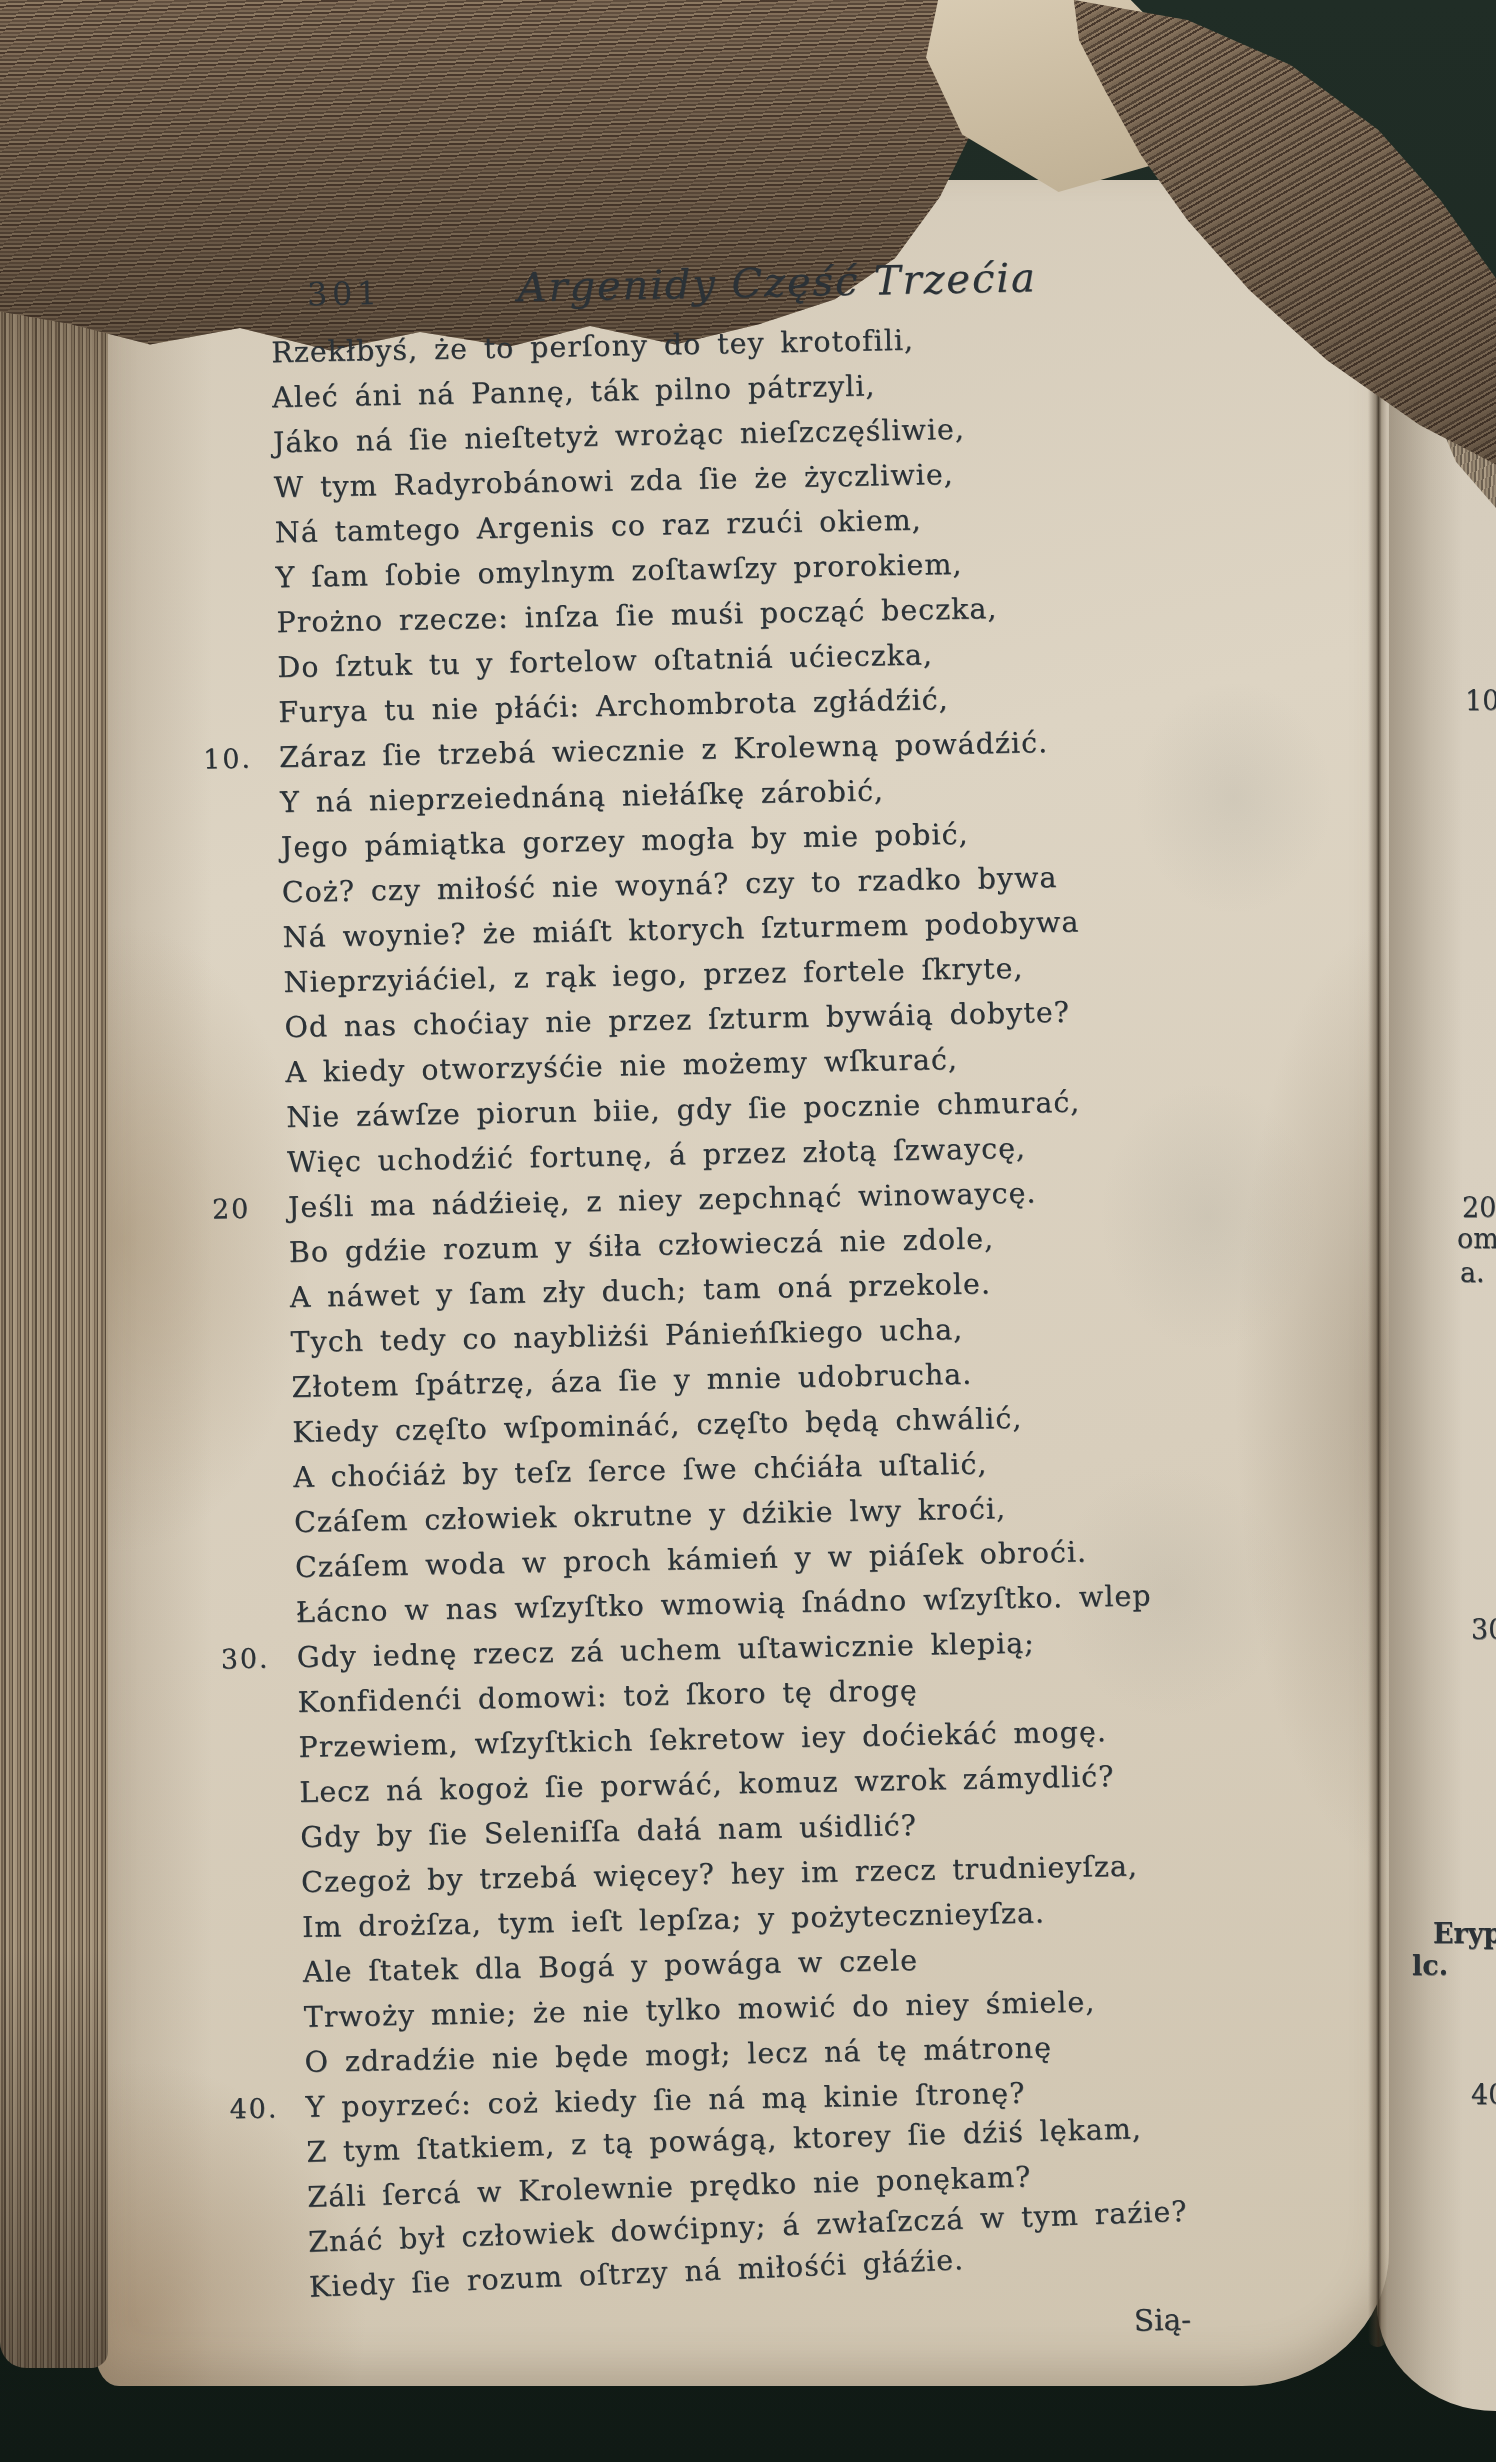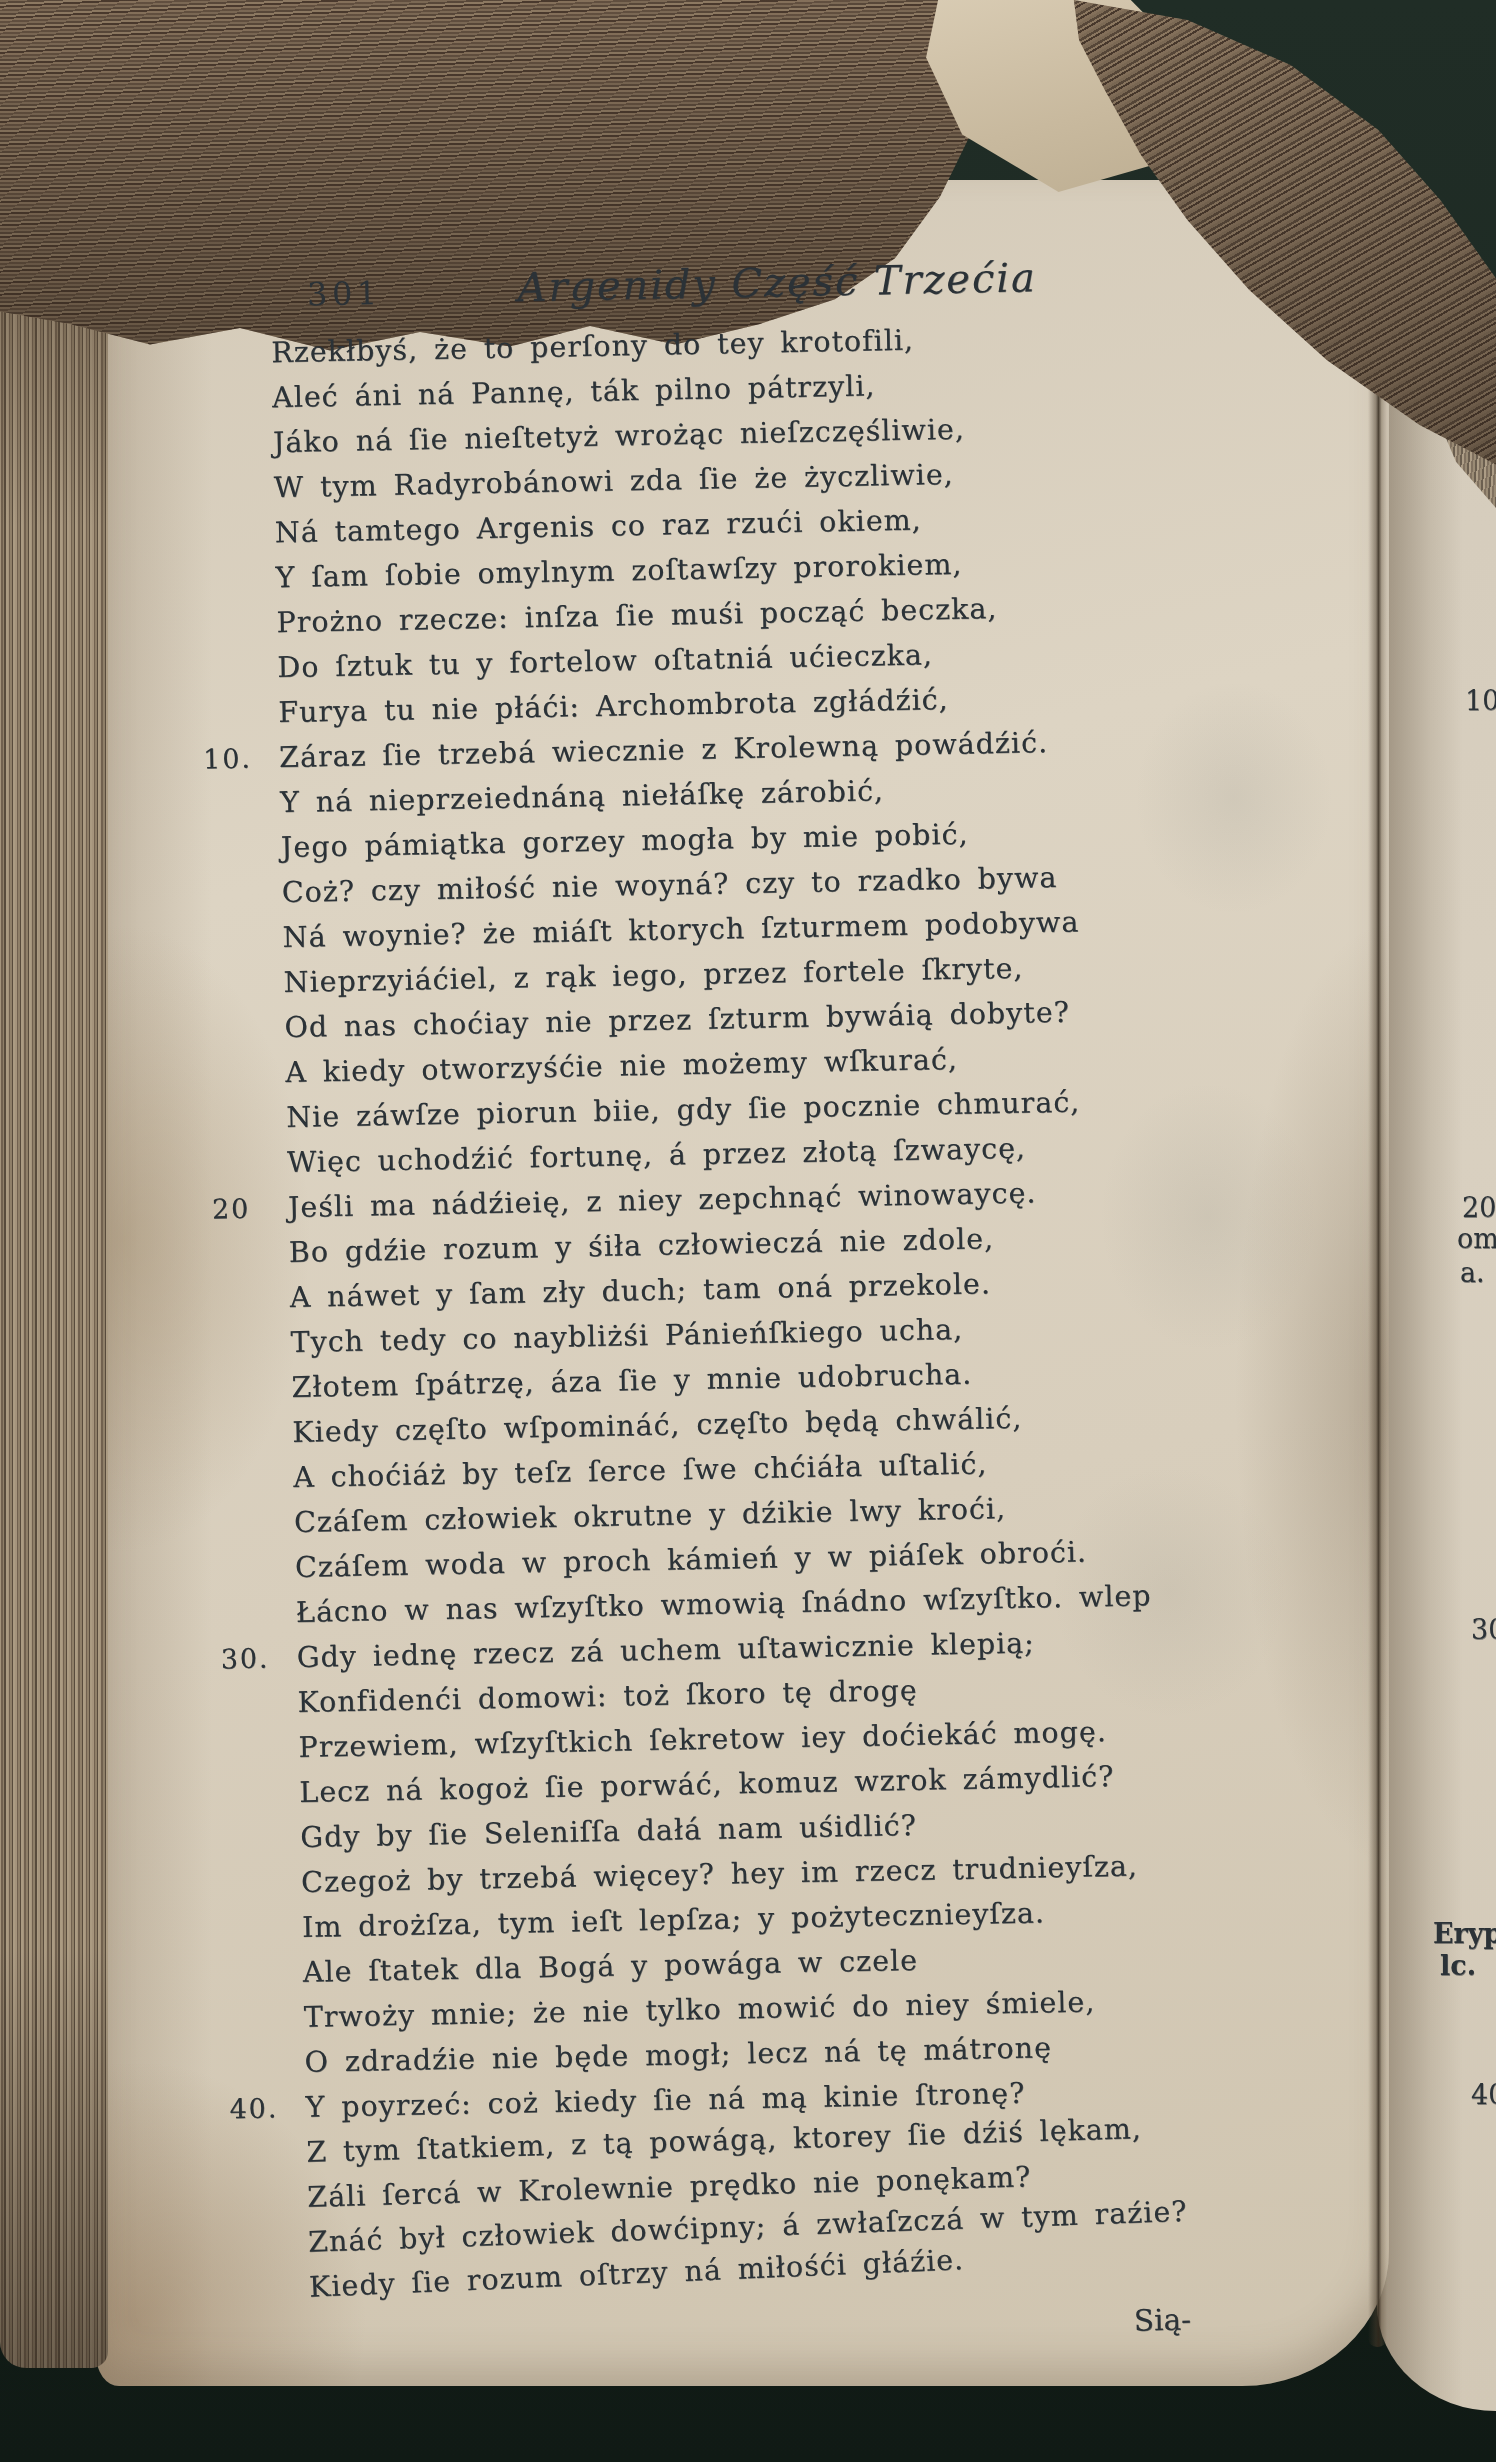--- a/index.html
+++ b/index.html
@@ -93,21 +93,21 @@
 
   
   .fragment { position:absolute; font-size:27px; color:#2b3237; white-space:nowrap;
     text-shadow:0.4px 0.5px 0.4px rgba(43,50,55,.5); }
   div.fragment:nth-of-type(1){ left:88px; top:364px; }
   div.fragment:nth-of-type(2){ left:85px; top:871px; }
   div.fragment:nth-of-type(3){ left:80px; top:902px; }
   div.fragment:nth-of-type(4){ left:83px; top:936px; }
   div.fragment:nth-of-type(5){ left:94px; top:1293px; }
   div.fragment:nth-of-type(6){ left:56px;  top:1597px; font-weight:bold; }
-  div.fragment:nth-of-type(7){ left:63px;  top:1629px; font-weight:bold; }
+  div.fragment:nth-of-type(7){ left:35px;  top:1629px; font-weight:bold; }
   div.fragment:nth-of-type(8){ left:94px; top:1758px; }
 </style>
 </head>
 <body>
 
 <div class="canvas">
 
   <div class="right-page">
     <span class="right-edge-stripes"></span>
 

